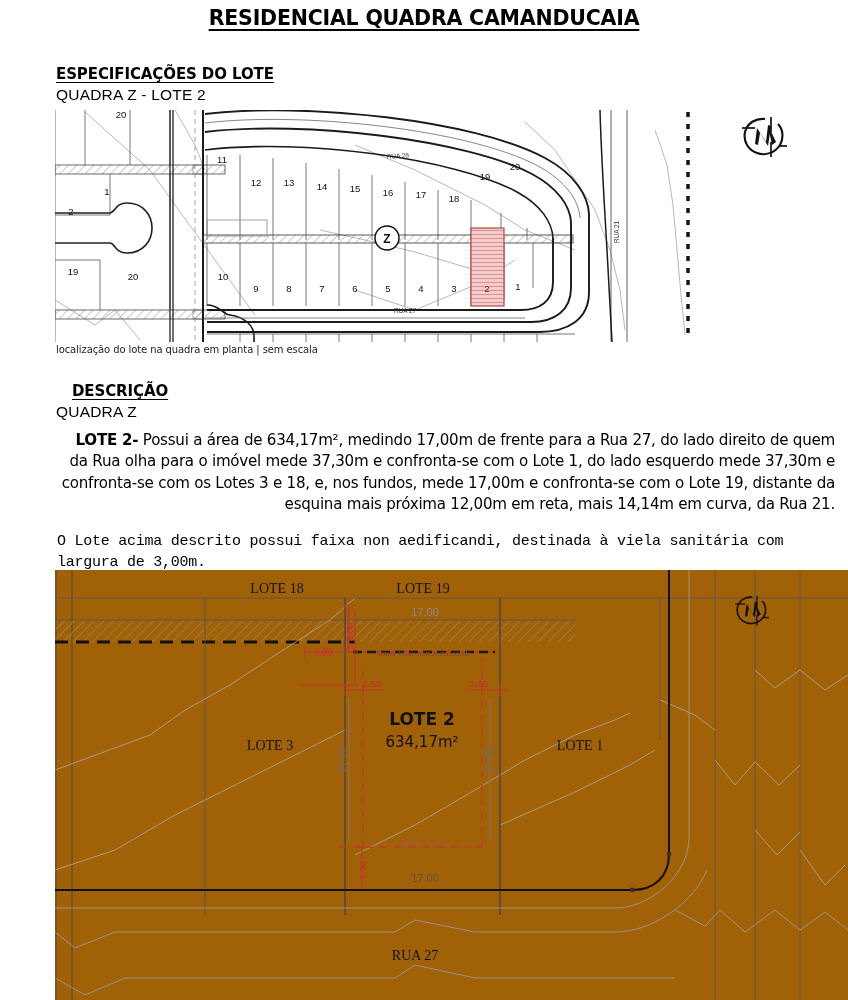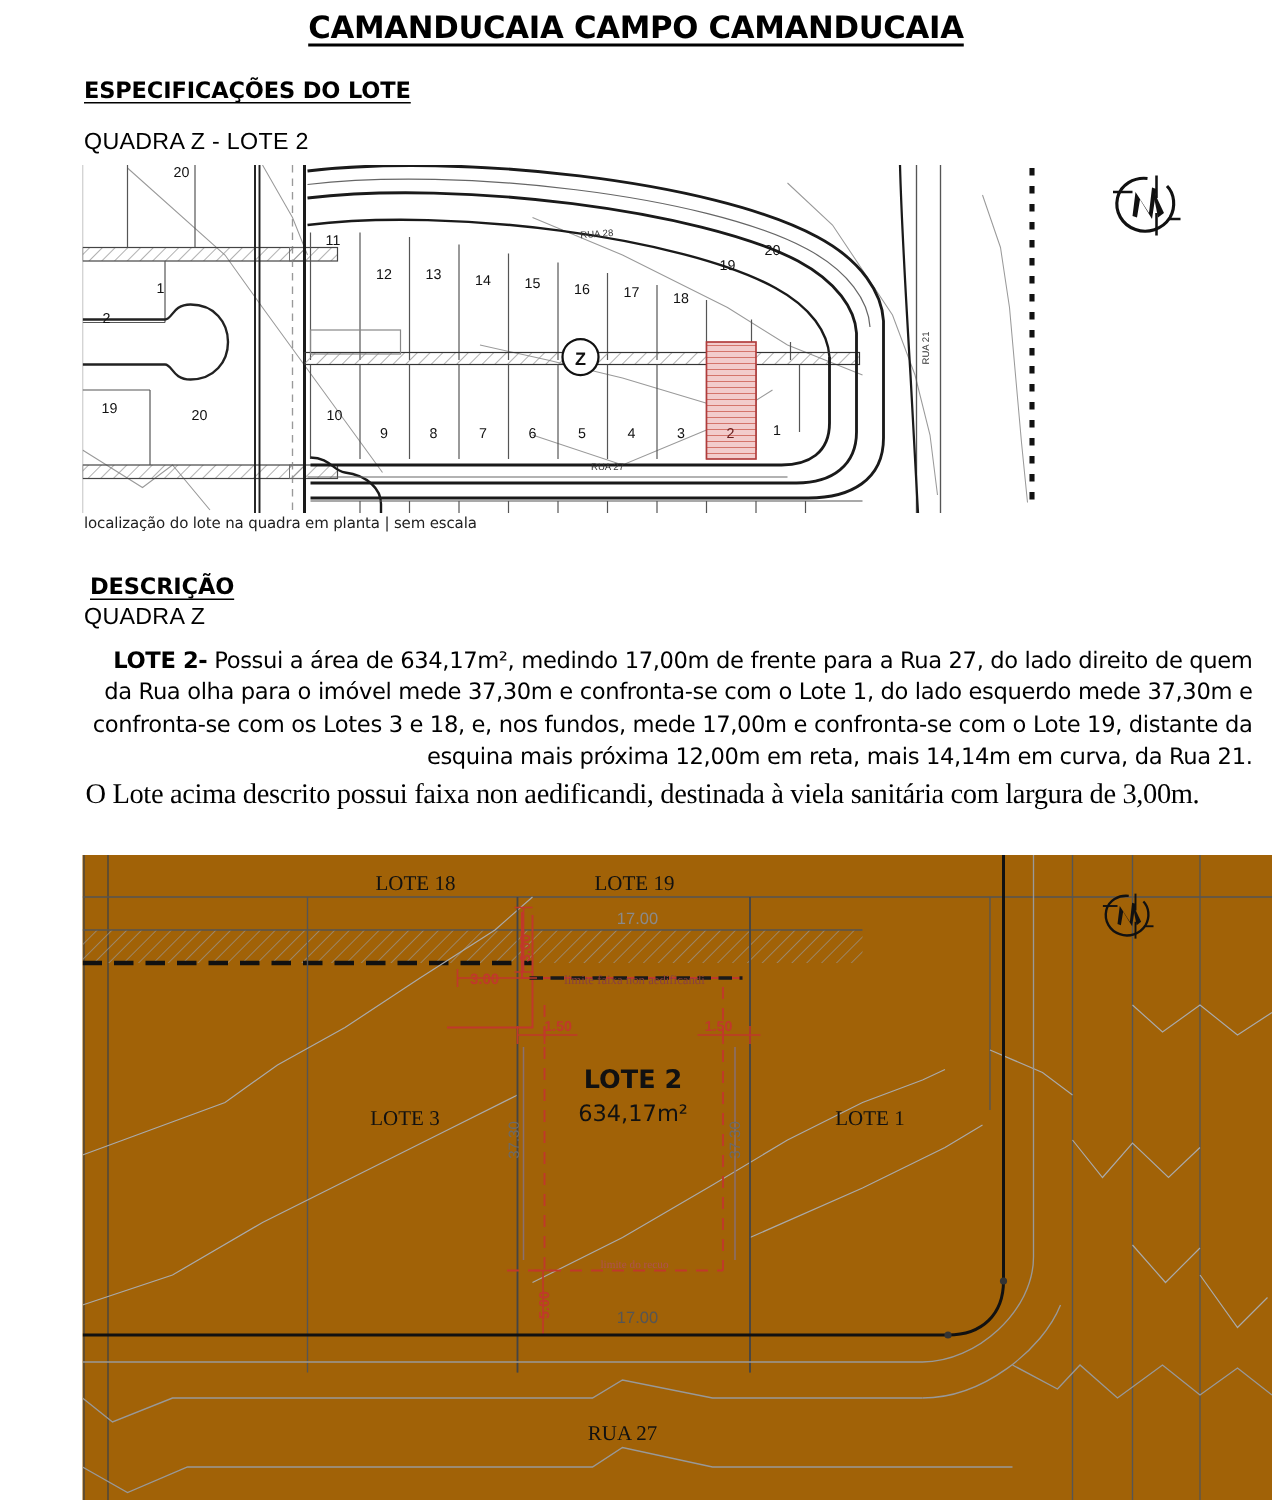--- a/index.html
+++ b/index.html
@@ -38,39 +38,39 @@
     text-underline-offset: 3px;
     letter-spacing: -0.1px;
   }
   .sec-sub {
     position: absolute;
     font-family: Liberation Sans, sans-serif;
     font-size: 15.5px;
     letter-spacing: 0.2px;
   }
 
-  #espec-head { top: 51px; left: 56px; }
+  #espec-head { top: 65px; left: 56px; }
   #espec-sub  { top: 86px; left: 56px; }
 
-  #desc-head  { top: 382px; left: 60px; }
+  #desc-head  { top: 382px; left: 72px; }
   #desc-sub   { top: 403px; left: 56px; }
 
   
   .body-text {
     position: absolute;
     left: 57px; top: 430px; width: 778px;
     font-family: "DejaVu Sans", sans-serif;
     font-size: 15.1px;
     line-height: 21.3px;
     text-align: right;
     letter-spacing: -0.25px;
   }
   .body-text b { font-weight: bold; }
-  .p2 { position: absolute; left: 57px; top: 519px; width: 778px;
-        font-family: Liberation Serif, serif; font-size: 19px;
+  .p2 { position: absolute; left: 57px; top: 531px; width: 778px;
+        font-family: Liberation Mono, monospace; font-size: 15px;
         line-height: 21.3px; letter-spacing: -0.25px; }
 
   
   #map1 {
     position: absolute;
     left: 55px; top: 110px;
     width: 690px; height: 232px;
     overflow: hidden;
     background: #fff;
   }
@@ -97,21 +97,21 @@
     overflow: hidden;
     background: #a16207;
   }
   #map2 svg { display:block; }
 
   .nosel { user-select: none; }
 </style>
 </head>
 <body>
 
-<div class="doc-title nosel">CAMANDUCAIA CAMPO CAMANDUCAIA</div>
+<div class="doc-title nosel">RESIDENCIAL QUADRA CAMANDUCAIA</div>
 
 <div class="sec-head nosel" id="espec-head">ESPECIFICAÇÕES DO LOTE</div>
 <div class="sec-sub nosel" id="espec-sub">QUADRA Z - LOTE 2</div>
 
 <div id="map1">
 <svg width="690" height="232" viewBox="0 0 690 232" xmlns="http://www.w3.org/2000/svg">
   <defs>
     <pattern id="hatchRoad" width="6" height="6" patternTransform="rotate(45)" patternUnits="userSpaceOnUse">
       <line x1="0" y1="0" x2="0" y2="6" stroke="#8a8a8a" stroke-width="0.9"></line>
     </pattern>

